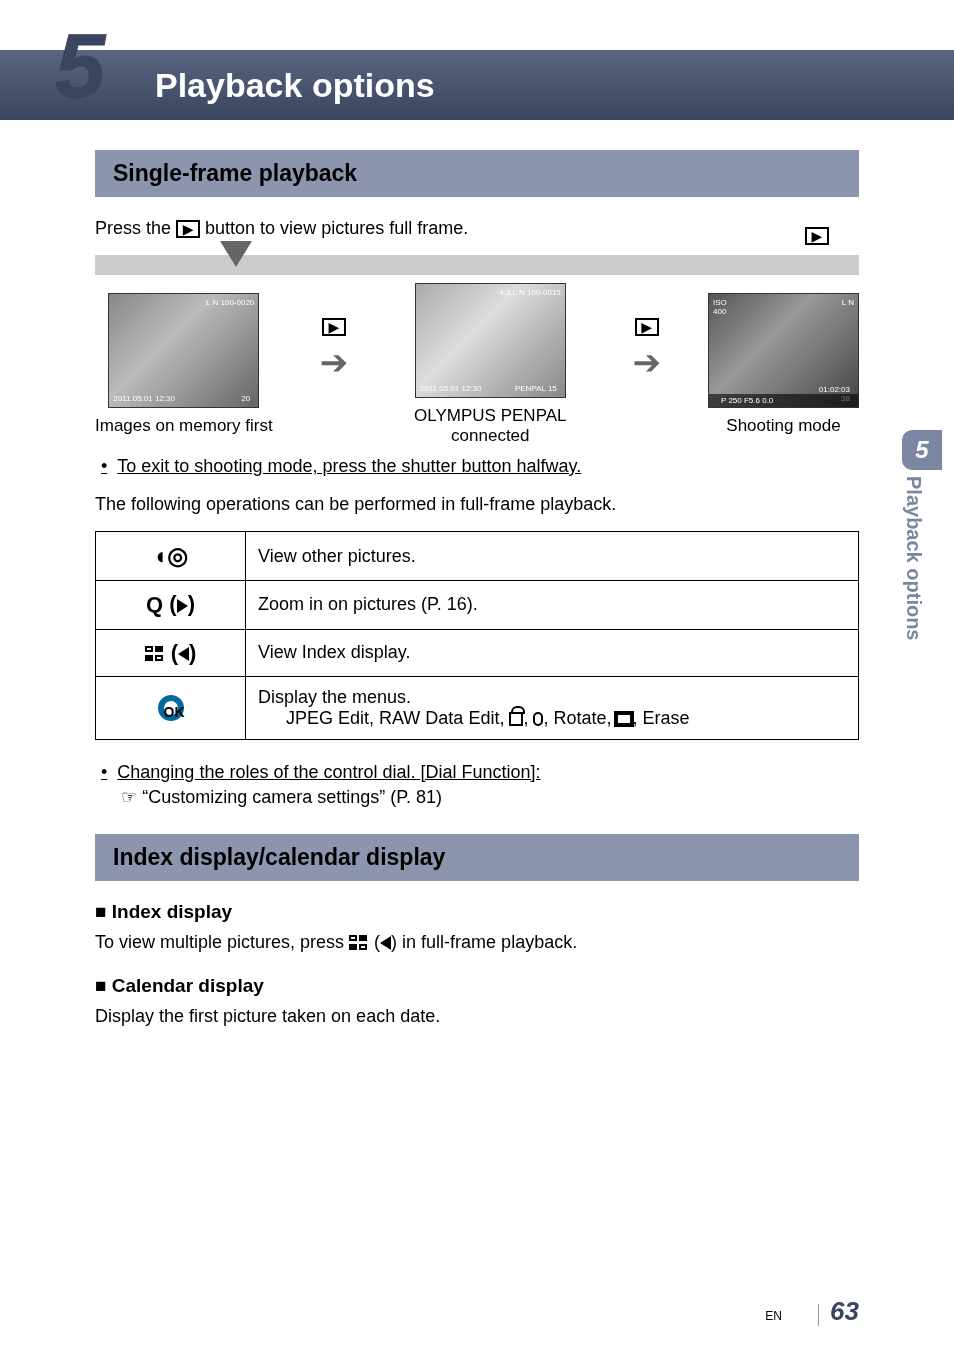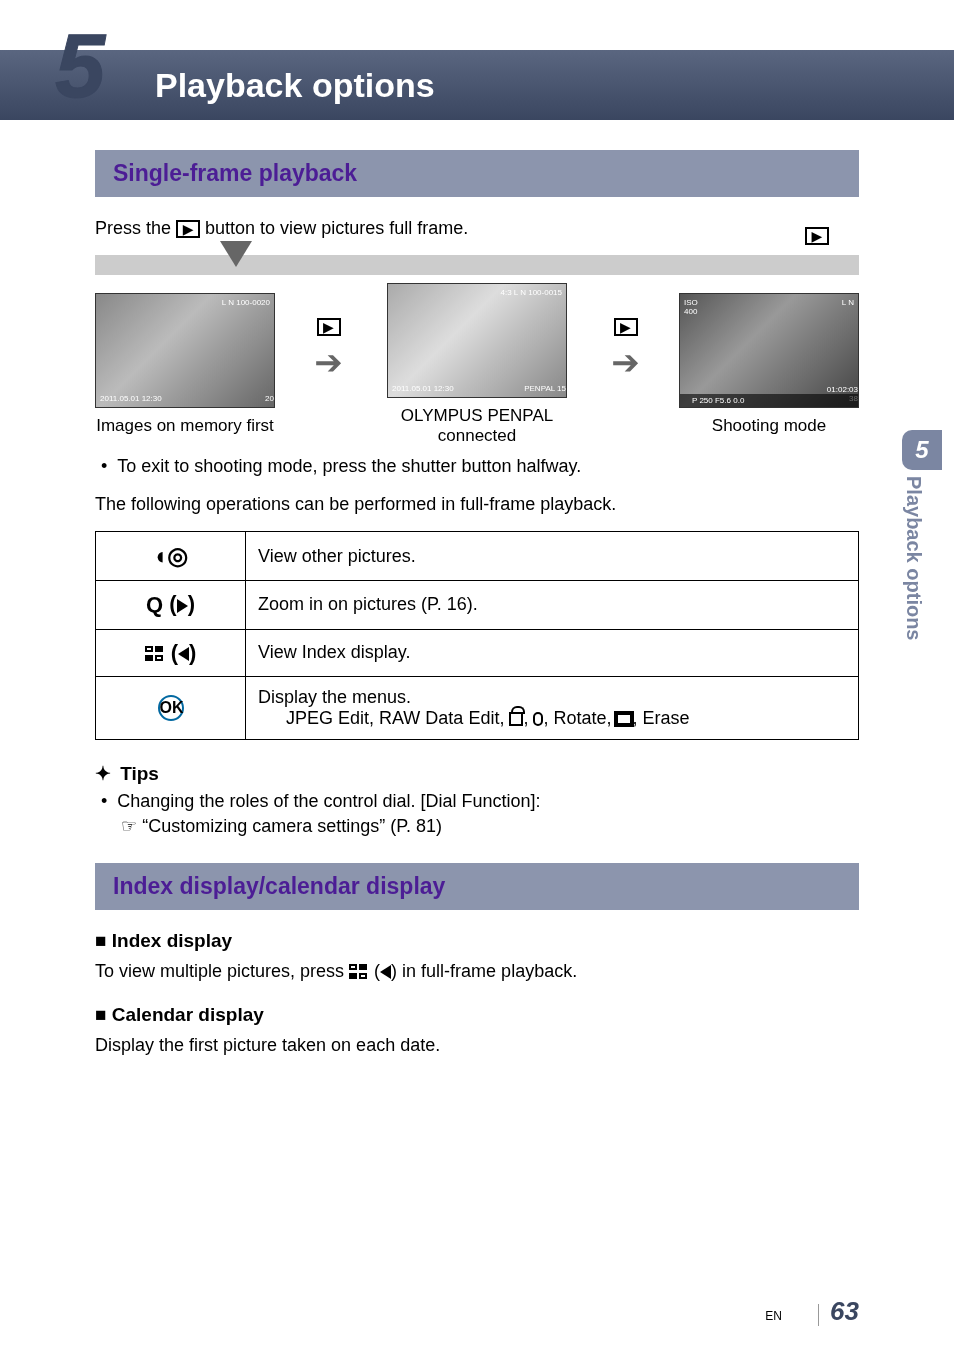--- a/index.html
+++ b/index.html
@@ -35,78 +35,78 @@
     color: #fff;
     font-size: 34px;
     font-weight: bold;
     margin-left: 155px;
   }
   .content {
     padding: 30px 95px 0 95px;
   }
   .section-bar {
     background: #8c95ad;
-    color: #4c1d95;
+    color: #000000;
     font-size: 23px;
     font-weight: bold;
     padding: 10px 18px;
     margin-bottom: 18px;
   }
   .body-text { font-size: 18px; line-height: 1.45; margin-bottom: 14px; }
   .figure-row {
     display: flex;
     align-items: center;
     justify-content: space-between;
     margin: 8px 0 4px 0;
     position: relative;
   }
   .thumb-block { display:flex; flex-direction:column; align-items:center; }
   .thumb {
-    width: 180px; height: 115px;
+    width: 151px; height: 115px;
     background: linear-gradient(135deg,#888,#bbb 40%,#666);
     border: 1px solid #333;
     position: relative;
     font-size: 8px;
     color:#fff;
   }
   .thumb .overlay-bl { position:absolute; bottom:4px; left:4px; }
-  .thumb .overlay-br { position:absolute; bottom:4px; right:0; text-align:right;}
+  .thumb .overlay-br { position:absolute; bottom:4px; right:8px; text-align:right;}
   .thumb .overlay-tr { position:absolute; top:4px; right:4px; text-align:right;}
   .thumb .overlay-tl { position:absolute; top:4px; left:4px;}
   .arrow-glyph {
     font-size: 34px; color:#666; margin: 0 4px;
   }
   .play-box {
     border:2px solid #000; width:24px; height:18px; display:inline-flex;
     align-items:center; justify-content:center; font-size:14px; background:#fff;
   }
   .gray-bar {
     background:#ccc; height:20px; margin: 0 0 4px 0; position:relative;
   }
   .gray-bar .arrow-down {
     position:absolute; left:125px; top:-14px;
     width:0;height:0;border-left:16px solid transparent;border-right:16px solid transparent;
     border-top:26px solid #666;
   }
   .gray-bar .play-box { position:absolute; right:30px; top:-28px; }
   .caption { text-align:center; font-size:17px; margin-top:8px; max-width:190px;}
-  .bullet-line { display:flex; margin:10px 0 14px 0; }
+  .bullet-line { display:flex; margin:10px 0 14px 0;text-decoration:underline; }
   .bullet-line::before { content:"•"; margin:0 10px 0 6px; }
   table.ops {
     width:100%; border-collapse:collapse; margin: 10px 0 22px 0;
   }
   table.ops td {
     border:1px solid #000; padding:10px 12px; font-size:18px; vertical-align:middle;
   }
   table.ops td.label {
     width:150px; text-align:center; font-weight:bold; font-size:22px;
   }
   .icon-circle { display:inline-block; border:2px solid #000; border-radius:50%; width:20px; height:20px; position:relative; vertical-align:middle;}
   .icon-circle::after{content:"";position:absolute;left:3px;top:3px;width:10px;height:10px;border:2px solid #000;border-radius:50%;}
-  .icon-ok { display:inline-block; border:2px solid #0369a1; border-radius:50%; width:26px;height:26px; line-height:22px; font-size:16px; font-weight:bold; vertical-align:middle;}
+  .icon-ok { display:inline-block; border:6px solid #0369a1; border-radius:50%; width:26px;height:26px; line-height:22px; font-size:14px; font-weight:bold; vertical-align:middle;}
   .tips-head { font-weight:bold; font-size:19px; margin-bottom:6px;}
   .tips-head::before{ content:"✦ "; letter-spacing:2px;}
   .sub-head { font-weight:bold; font-size:19px; margin:20px 0 6px 0;}
   .sub-head::before { content:"■ "; }
   .side-tab {
     position:absolute; right:12px; top:430px; width:40px; text-align:center;
   }
   .side-tab .tab {
     background:#7b86a2; color:#fff; width:40px; height:40px;
     border-top-left-radius:10px; border-bottom-left-radius:10px;
@@ -237,21 +237,20 @@
       <td>
         <div>Display the menus.</div>
         <div style="padding-left:28px;">
           <span>JPEG Edit, RAW Data Edit, </span><span class="key-icon lock"></span>, <span class="mic"></span><span>, Rotate, </span><span class="stack"></span><span>, Erase</span>
         </div>
       </td>
     </tr>
   </tbody>
     </table>
 
-  <div class="tips-head">Tips</div>
   <div class="bullet-line" style="margin:0 0 3px 0;">
     <span>Changing the roles of the control dial. [Dial Function]:</span>
   </div>
   <div style="padding-left:26px;margin-bottom:26px;">
     <span class="hand">☞ </span><span>“Customizing camera settings” (P. 81)</span>
   </div>
 
   <div class="section-bar">Index display/calendar display</div>
 
   <div class="sub-head">Index display</div>

